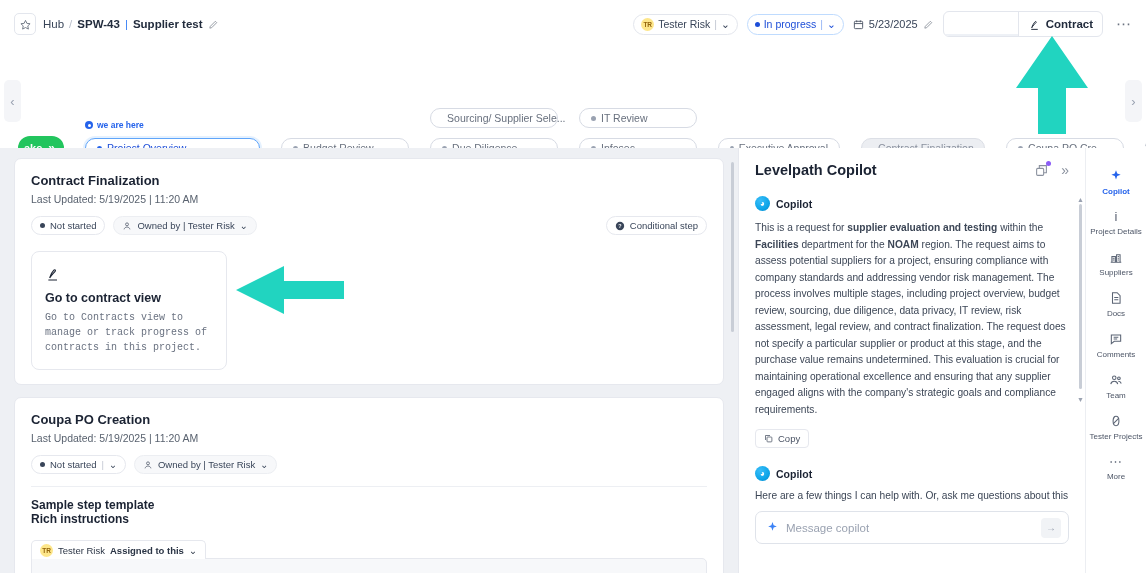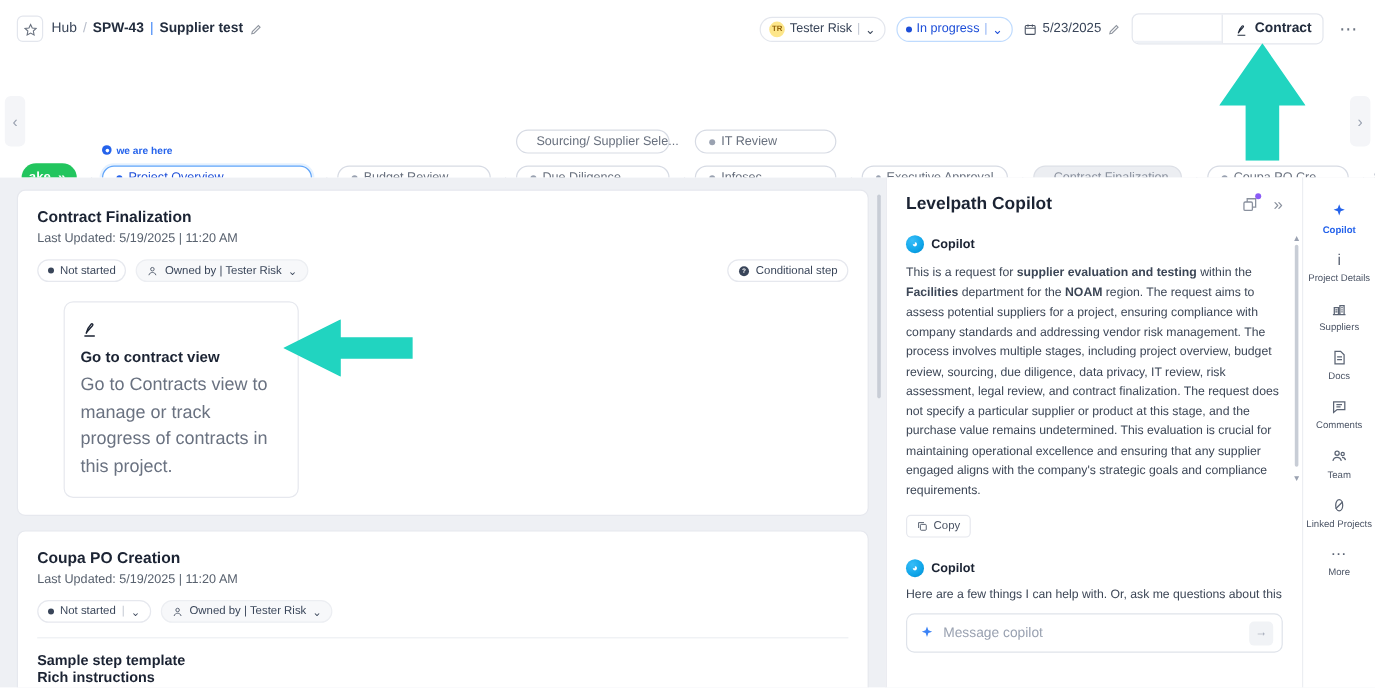--- a/index.html
+++ b/index.html
@@ -113,25 +113,25 @@
   .meta-row { display:flex; align-items:center; gap:8px; margin-top:11px; }
   .meta-chip {
     display:flex; align-items:center; gap:5px; height:19px; padding:0 8px;
     border:1px solid #e6e8ee; border-radius:10px; background:#fff;
     font-size:9.5px; color:#394559; white-space:nowrap;
   }
   .meta-chip.plain { border-color:#eceef2; background:#f7f8fa; }
   .spacer { flex:1; }
 
   .action-card {
-    width:196px; margin-top:16px; margin-left:22px; padding:14px 13px;
+    width:196px; margin-top:16px; padding:14px 13px;
     border:1px solid #e6e8ee; border-radius:8px; background:#fff;
   }
   .ac-title { font-size:12.5px; font-weight:bold; color:#1b2333; margin-top:9px; }
-  .ac-desc { font-size:15px; color:#6a7281; line-height:1.5; margin-top:5px; }
+  .ac-desc { font-size:10px; color:#6a7281; line-height:1.5; margin-top:5px;font-family:Liberation Mono, monospace; }
 
   .sep { height:1px; background:#edeff3; margin:12px 0 11px; }
   .tmpl-title { font-size:12px; font-weight:bold; color:#1b2333; }
   .tab-assigned {
     display:inline-flex; align-items:center; gap:5px; height:19px; padding:0 8px;
     border:1px solid #e6e8ee; border-bottom:none; border-radius:5px 5px 0 0;
     background:#fff; font-size:9.5px; color:#2b3545; margin-top:14px;
   }
   .tab-panel {
     border:1px solid #e6e8ee; border-radius:0 5px 5px 5px; background:#f7f8fa;
@@ -550,21 +550,21 @@
             <path d="M16 14c2.5 0 4.3 1.3 5 4"></path>
         </svg>
         <span class="rail-label">Team</span>
       </div>
 
       <div class="rail-item">
         <svg width="14" height="14" viewBox="0 0 24 24" fill="none" stroke="#5b6474" stroke-width="1.8">
           <ellipse cx="12" cy="12" rx="5" ry="8"></ellipse>
             <path d="M7 17L17 7"></path>
         </svg>
-        <span class="rail-label" style="white-space:pre-line">Linked Projects</span>
+        <span class="rail-label" style="white-space:pre-line">Tester Projects</span>
       </div>
 
       <div class="rail-item">
         <span class="rail-ico" style="letter-spacing:1px;">⋯</span>
         <span class="rail-label">More</span>
       </div>
 
     </div>
   </div>
 

